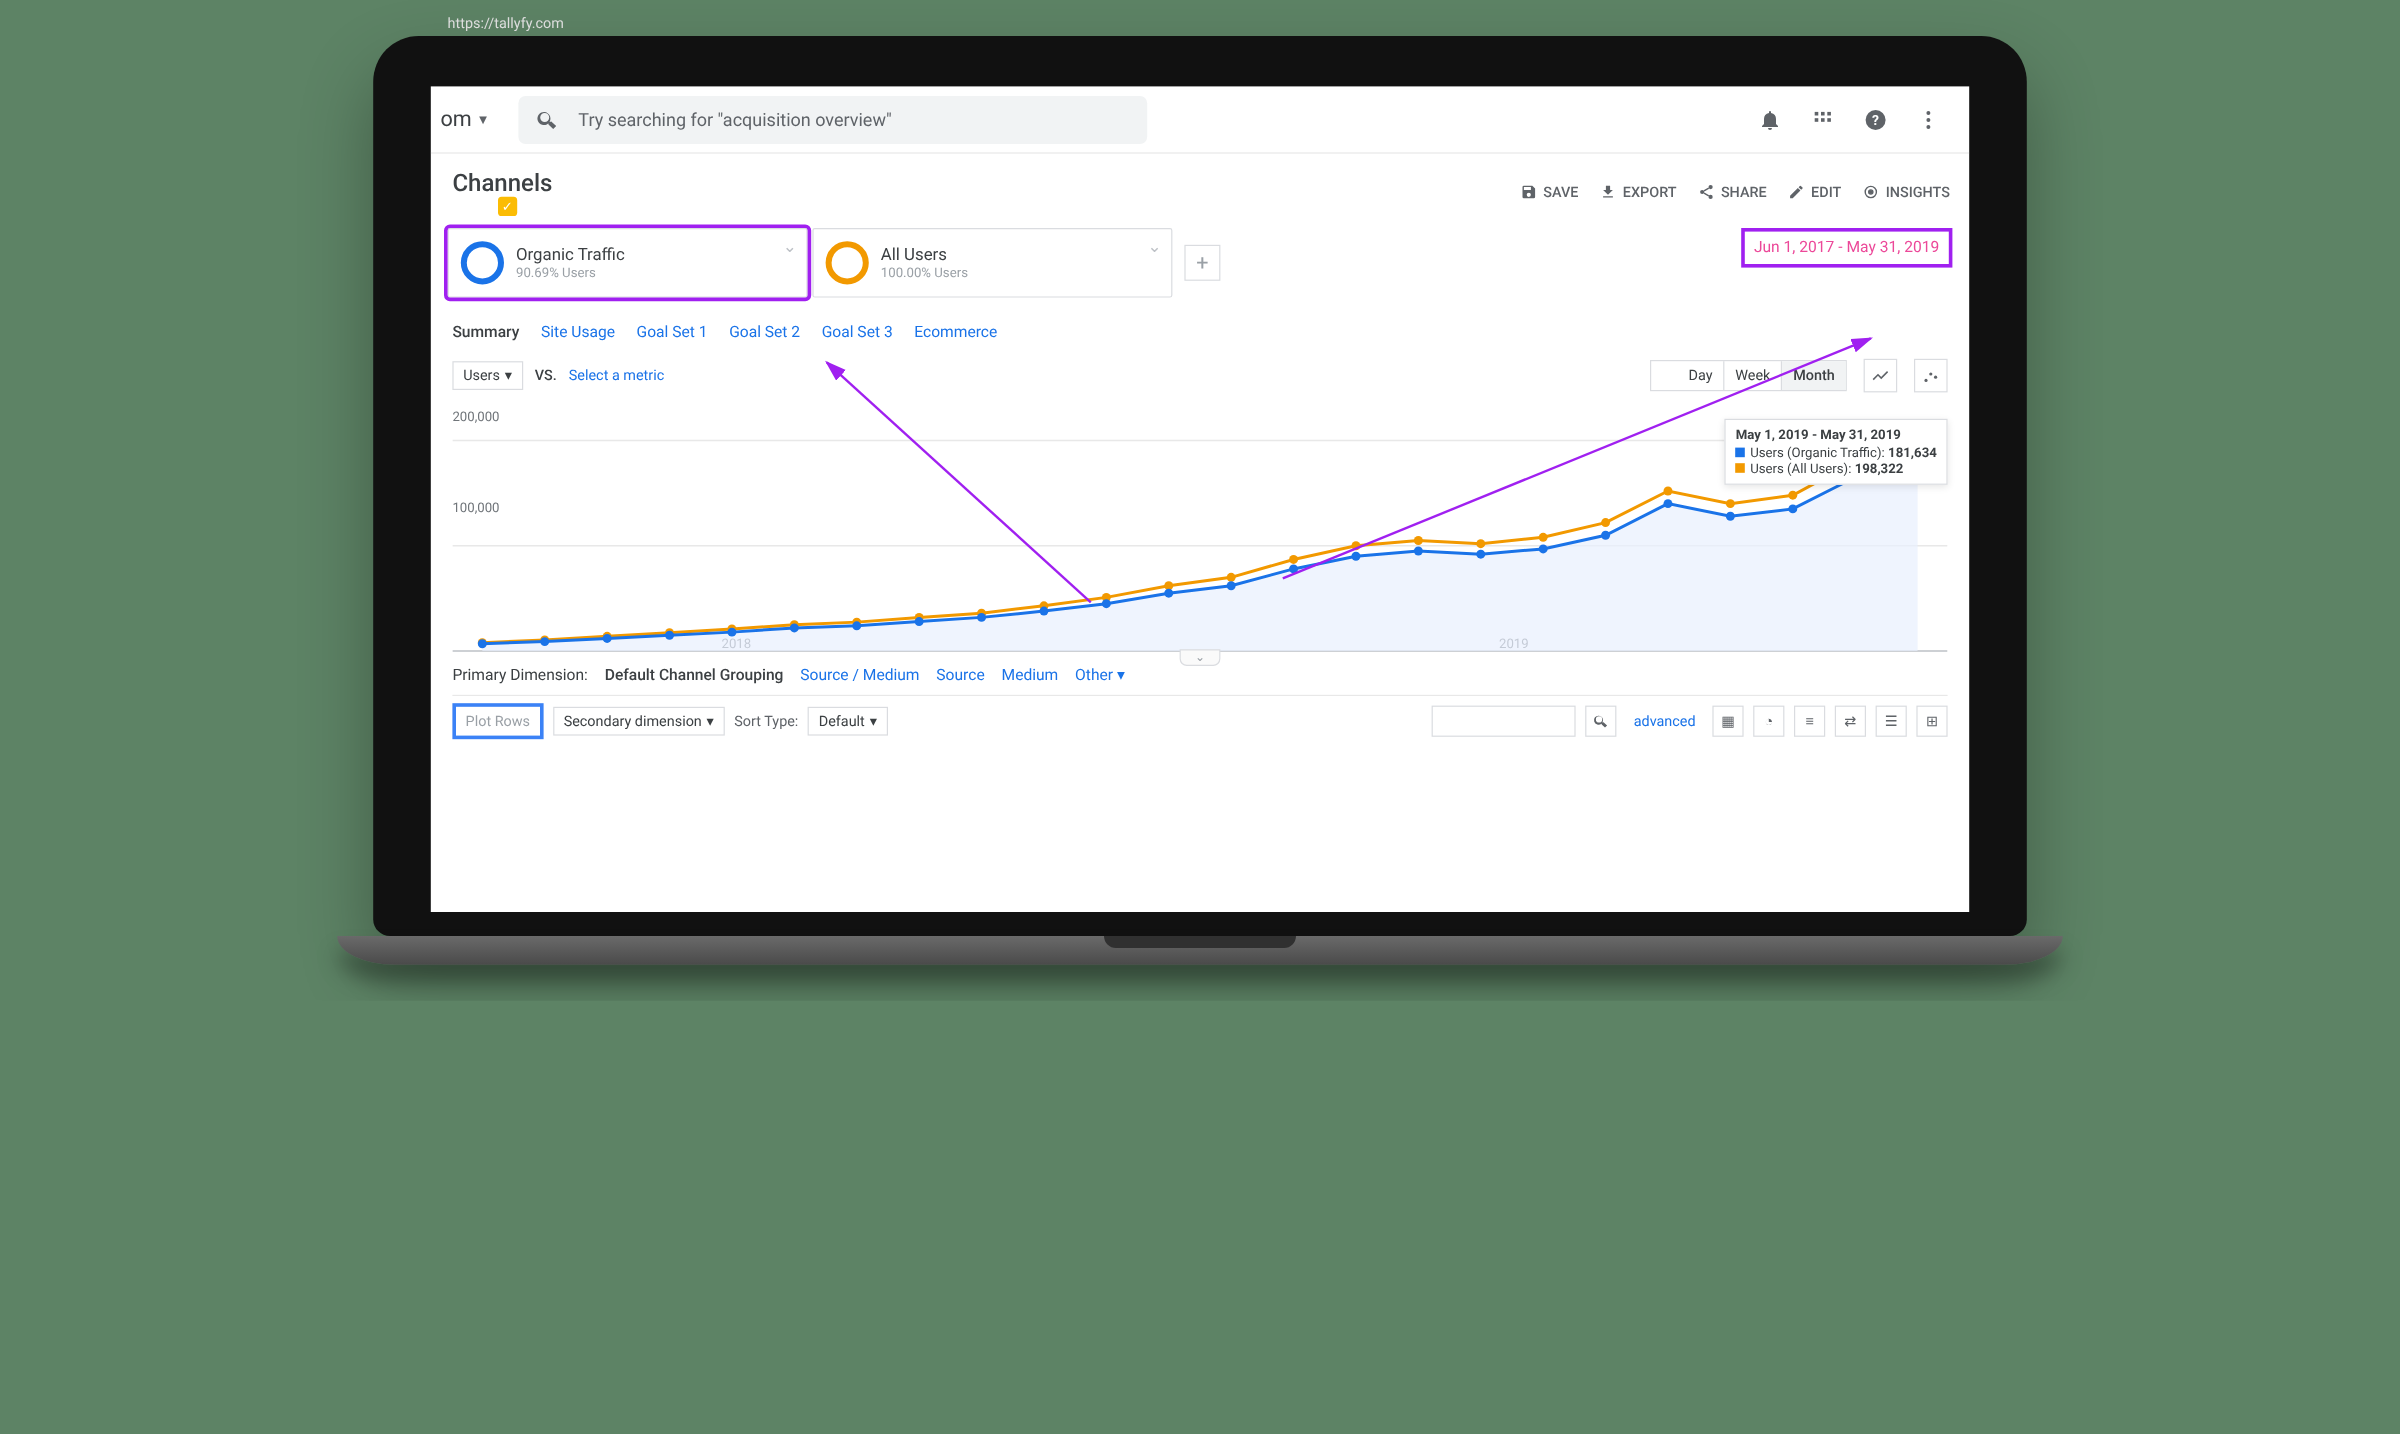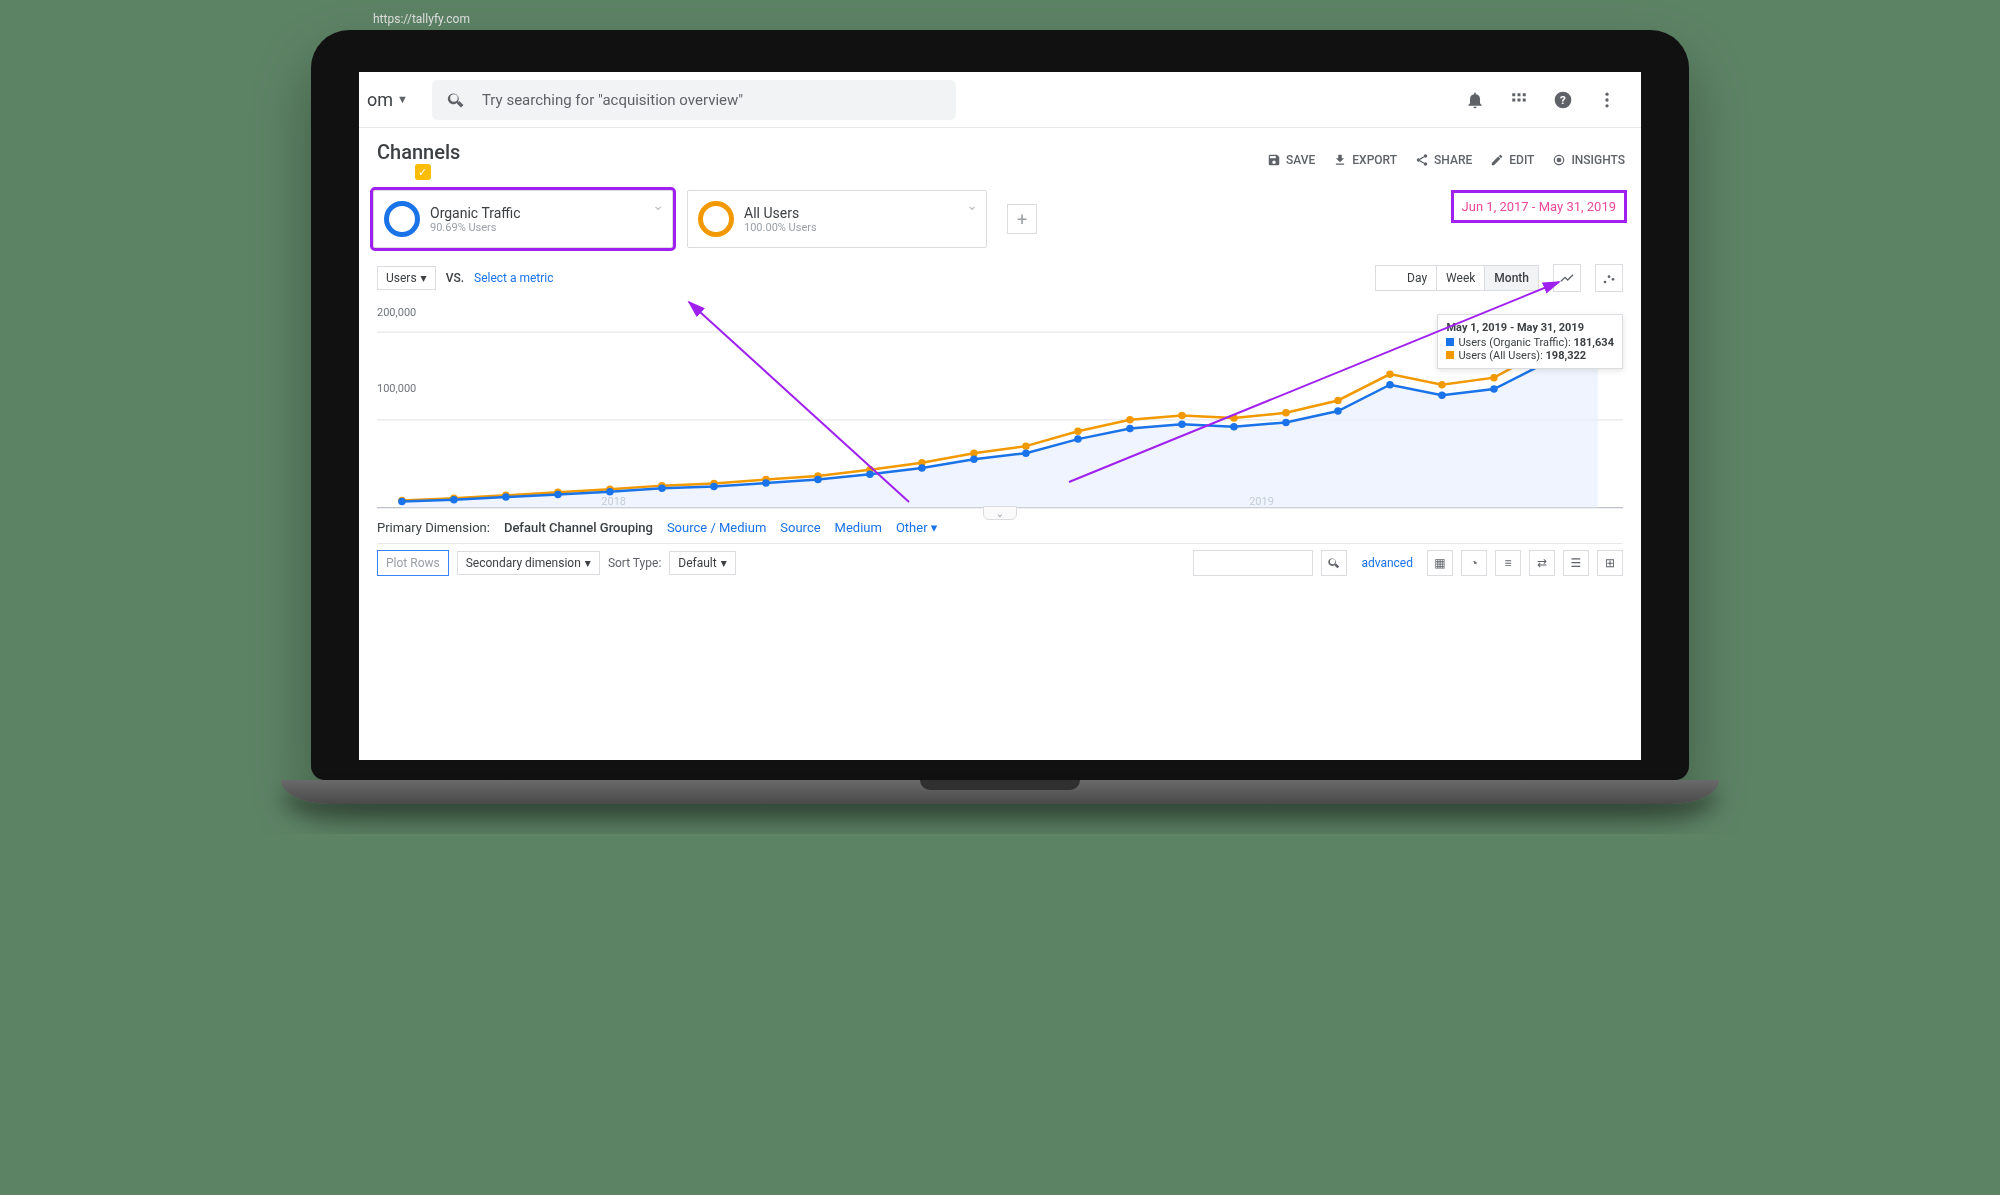--- a/index.html
+++ b/index.html
@@ -20,21 +20,21 @@
 .search svg { margin-right: 16px; }
 .sp { flex: 1; }
 .hico { width: 24px; height: 24px; display: flex; align-items: center; justify-content: center; margin: 0 10px; color: #5f6368; }
 
 .titlerow { display: flex; align-items: center; padding: 12px 16px 4px 18px; }
 .ttl { font-size: 20px; font-weight: 500; color: #3c4043; display: flex; align-items: center; flex-direction: column; }
 .shield { width: 16px; height: 16px; background: #fbbc04; border-radius: 3px; margin-left: 8px; display: flex; align-items: center; justify-content: center; color: #fff; font-size: 11px; }
 .actions { margin-left: auto; display: flex; gap: 18px; font-size: 12px; font-weight: 500; color: #5f6368; }
 .act { display: flex; align-items: flex-start; gap: 5px; cursor: pointer; }
 
-.segrow { display: flex; align-items: stretch; padding: 6px 14px 12px 14px; gap: 14px; position: relative; }
+.segrow { display: flex; align-items: stretch; padding: 6px 14px 12px 14px; gap: 4px; position: relative; }
 .segcard { border: 1px solid #dadce0; border-radius: 2px; display: flex; align-items: center; padding: 10px; width: 300px; position: relative; min-height: 58px; }
 .segcard.h1 { outline: 3px solid #a020f0; }
 .donut { width: 36px; height: 36px; border-radius: 50%; margin-right: 10px; }
 .d-blue { border: 5px solid #1a73e8; }
 .d-org { border: 5px solid #f29900; }
 .segname { color: #3c4043; font-size: 14px; }
 .segsub { color: #9aa0a6; font-size: 11px; }
 .segdd { position: absolute; top: 6px; right: 8px; color: #bdc1c6; font-size: 14px; }
 .add { width: 30px; height: 30px; border: 1px solid #dadce0; display: flex; align-items: center; justify-content: center; color: #9aa0a6; font-size: 18px; align-self: center; margin-left: 6px; }
 .datebox { margin-left: auto; border: 3px solid #a020f0; padding: 6px 8px; color: #ec4899; font-size: 13px; align-self: flex-start; text-align: right; }
@@ -67,21 +67,21 @@
 .tooltip .row { color: #3c4043; }
 .tooltip .sq { display: inline-block; width: 8px; height: 8px; margin-right: 4px; vertical-align: 0; }
 .dragbtn { position: absolute; bottom: -28px; left: 50%; transform: translateX(-50%); width: 34px; height: 14px; border: 1px solid #dadce0; border-radius: 0 0 6px 6px; background: #fafafa; display: flex; align-items: center; justify-content: center; color: #9aa0a6; font-size: 10px; }
 
 .dims { padding: 28px 18px 8px; display: flex; align-items: center; gap: 14px; font-size: 13px; }
 .dims .lbl { color: #3c4043; }
 .dims .cur2 { color: #3c4043; font-weight: 500; }
 .dims a { color: #1a73e8; }
 
 .tb { margin: 0 18px; display: flex; align-items: center; gap: 8px; font-size: 12px; padding: 6px 0; border-top: 1px solid #e8e8e8; }
-.btn { border: 1px solid #3b82f6; padding: 5px 8px; color: #9aa0a6; }
+.btn { border: 3px solid #3b82f6; padding: 5px 8px; color: #9aa0a6; }
 .input { margin-left: auto; border: 1px solid #dadce0; height: 26px; width: 120px; }
 .iconbtn { width: 26px; height: 26px; border: 1px solid #dadce0; display: flex; align-items: center; justify-content: center; color: #5f6368; }
 .adv { color: #1a73e8; margin: 0 6px; }
 
 .arrow { position: absolute; pointer-events: none; }
 </style>
 </head>
 <body>
 
 <div class="laptop">
@@ -189,20 +189,28 @@
         <div>
           <div class="segname">All Users</div>
           <div class="segsub">100.00% Users</div>
         </div>
         <span class="segdd">⌄</span>
       </div>
       <div class="add">+</div>
       <div class="datebox">Jun 1, 2017 - May 31, 2019</div>
     </div>
 
+    <div class="subtabs">
+      <span class="cur">Summary</span>
+      <a>Site Usage</a>
+      <a>Goal Set 1</a>
+      <a>Goal Set 2</a>
+      <a>Goal Set 3</a>
+      <a>Ecommerce</a>
+    </div>
 
     <div class="metrow">
       <div class="drop"><span>Users</span> ▾</div>
       <span class="vs">VS.</span>
       <span class="sel">Select a metric</span>
       <div class="gran">
         <span>Day</span>
         <span>Week</span>
         <span class="act2">Month</span>
       </div>

